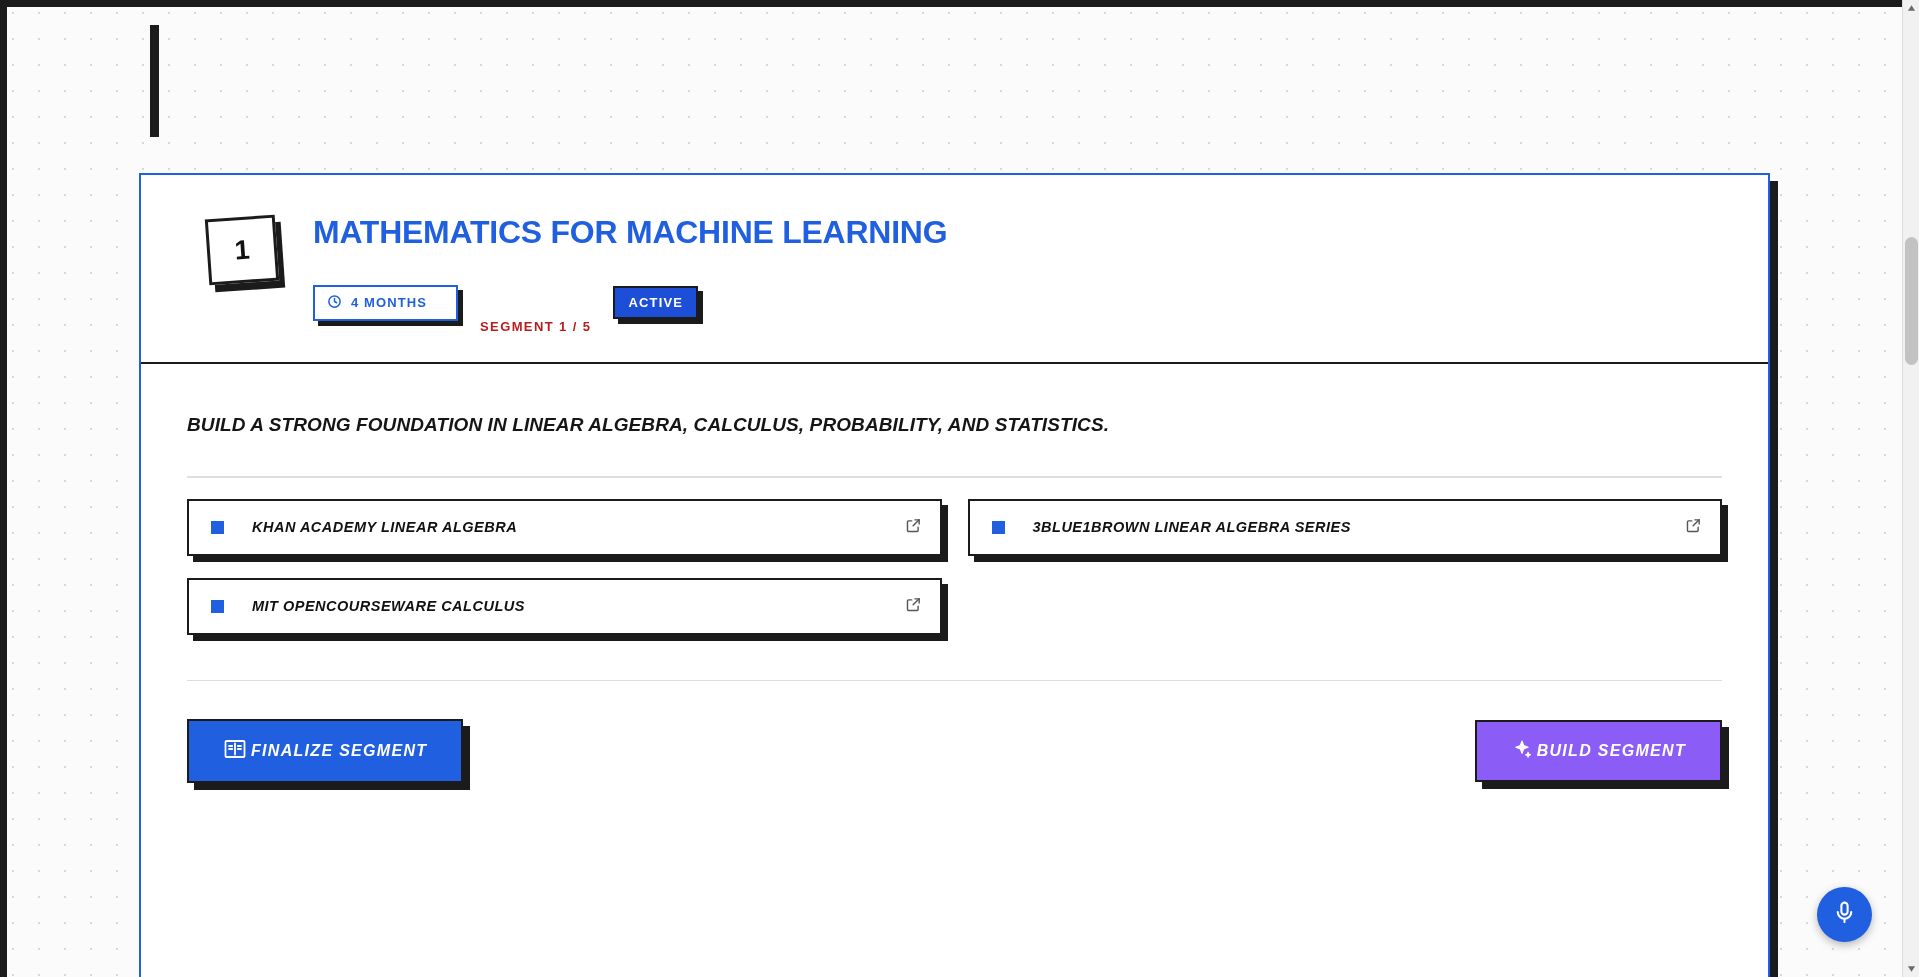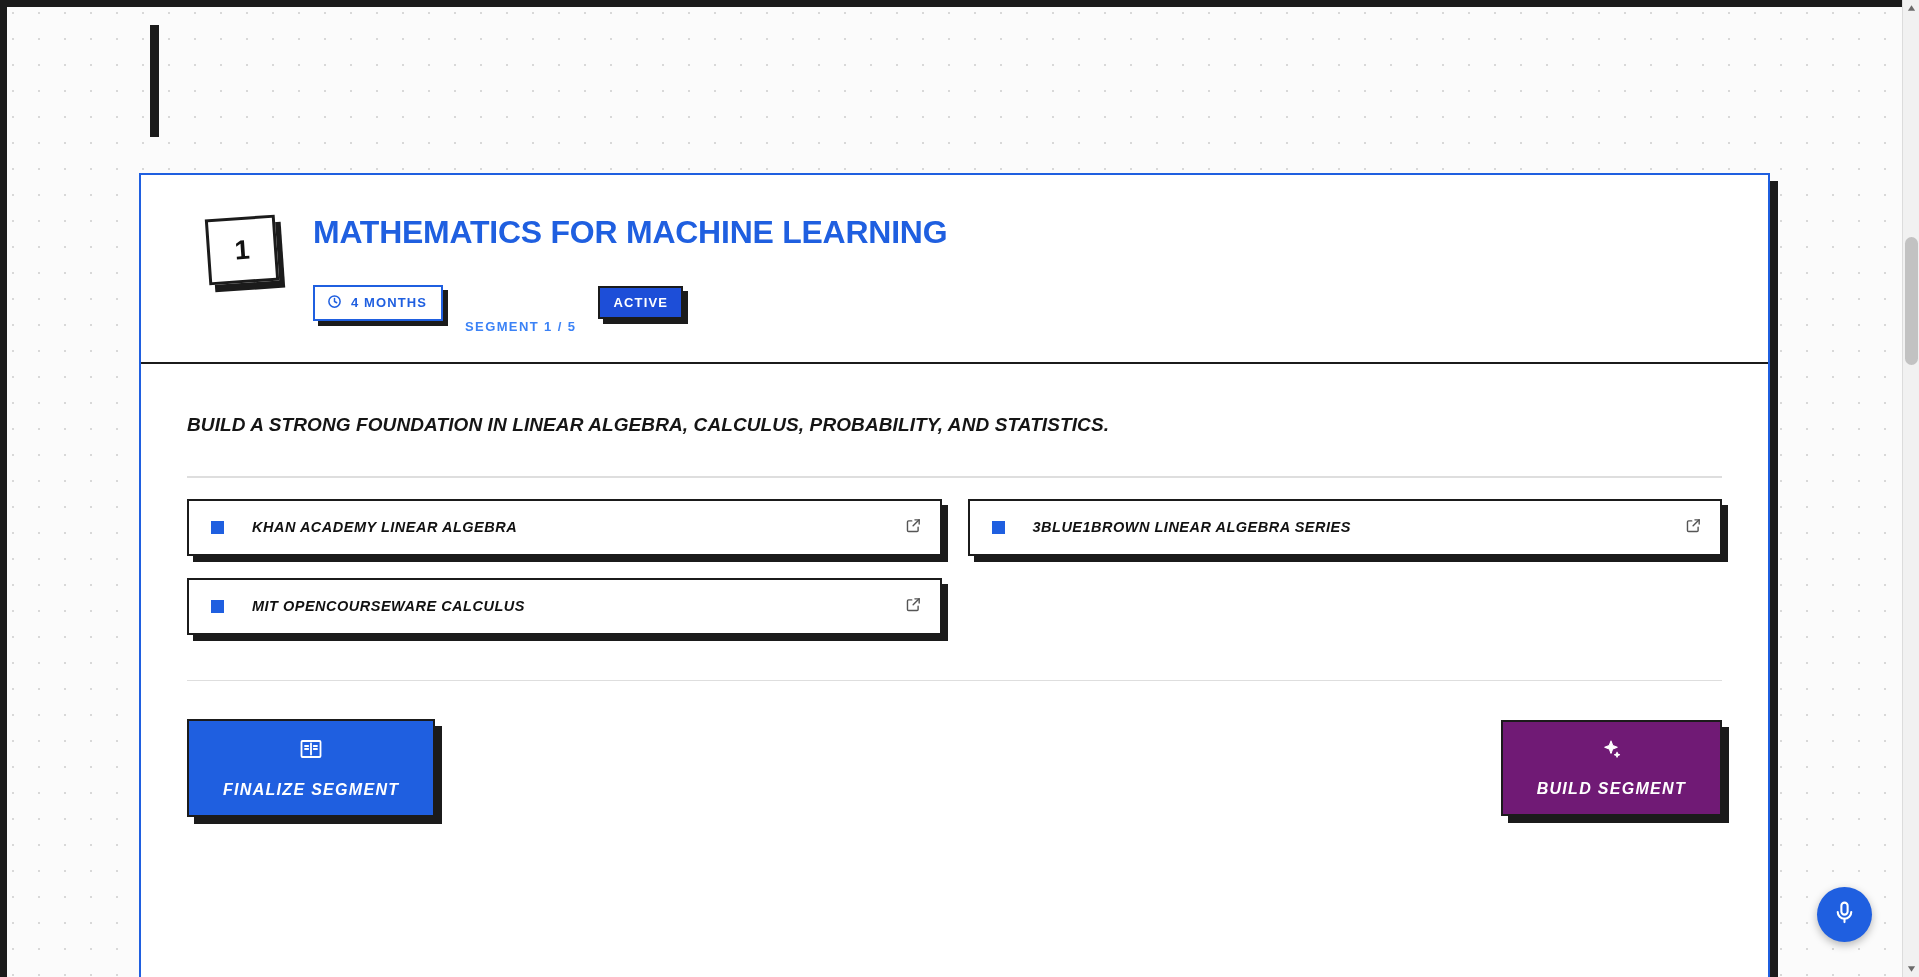--- a/index.html
+++ b/index.html
@@ -149,36 +149,36 @@
   .chip-wrap { position: relative; }
   .chip-shadow {
     position: absolute; top: 5px; left: 5px;
     width: 100%; height: 100%;
     background: #1b1b1b;
   }
   .chip {
     position: relative;
     border: 2.5px solid #1f5fe0;
     background: #ffffff;
-    padding: 7px 14px 7px 12px;
+    padding: 7px 29px 7px 12px;
     display: flex;
     align-items: center;
     gap: 9px;
     font-size: 13px;
     font-weight: 800;
     letter-spacing: 1.1px;
     color: #1f5fe0;
     text-transform: uppercase;
   }
   .clock-ico { display:block; }
   .seg-count {
     font-size: 13px;
     font-weight: 800;
     letter-spacing: 1.4px;
-    color: #3b82f6;
+    color: #b91c1c;
     text-transform: uppercase;
     margin-top: 48px;
   }
   .status-wrap { position: relative; }
   .status-shadow {
     position: absolute; top: 5px; left: 5px;
     width: 100%; height: 100%;
     background: #1b1b1b;
   }
   .status {
@@ -302,32 +302,31 @@
   .btn-wrap { position: relative; }
   .btn-shadow {
     position: absolute; top: 7px; left: 7px;
     width: 100%; height: 100%;
     background: #1b1b1b;
   }
   .btn {
     position: relative;
     display: flex;
     align-items: center;
-    gap: 16px;
+    gap: 4px;
     border: 2.5px solid #1b1b1b;
     padding: 16px 34px;
     font-size: 16px;
     font-weight: 800;
     letter-spacing: 1.3px;
     text-transform: uppercase;
     cursor: pointer;
-    flex-direction: column;
   }
   .btn-primary { background: #1f5fe0; color: #ffffff; }
-  .btn-secondary { background: #701a75; color: #ffffff; }
+  .btn-secondary { background: #8b5cf6; color: #ffffff; }
 
   
   .scrollbar {
     position: absolute;
     top: 0; right: 0;
     width: 17px; bottom: 0;
     background: #f1f1f1;
     border-left: 1px solid #dcdcdc;
   }
   .scroll-up, .scroll-down {

